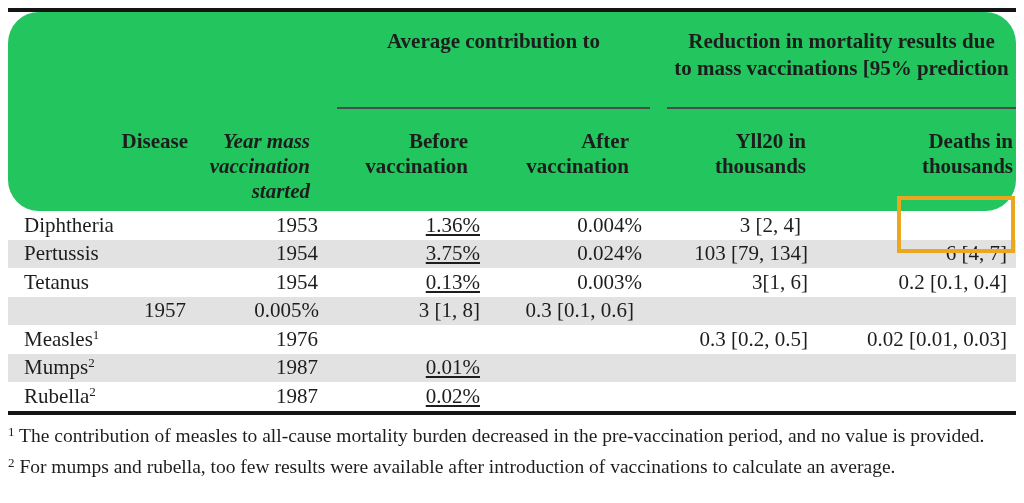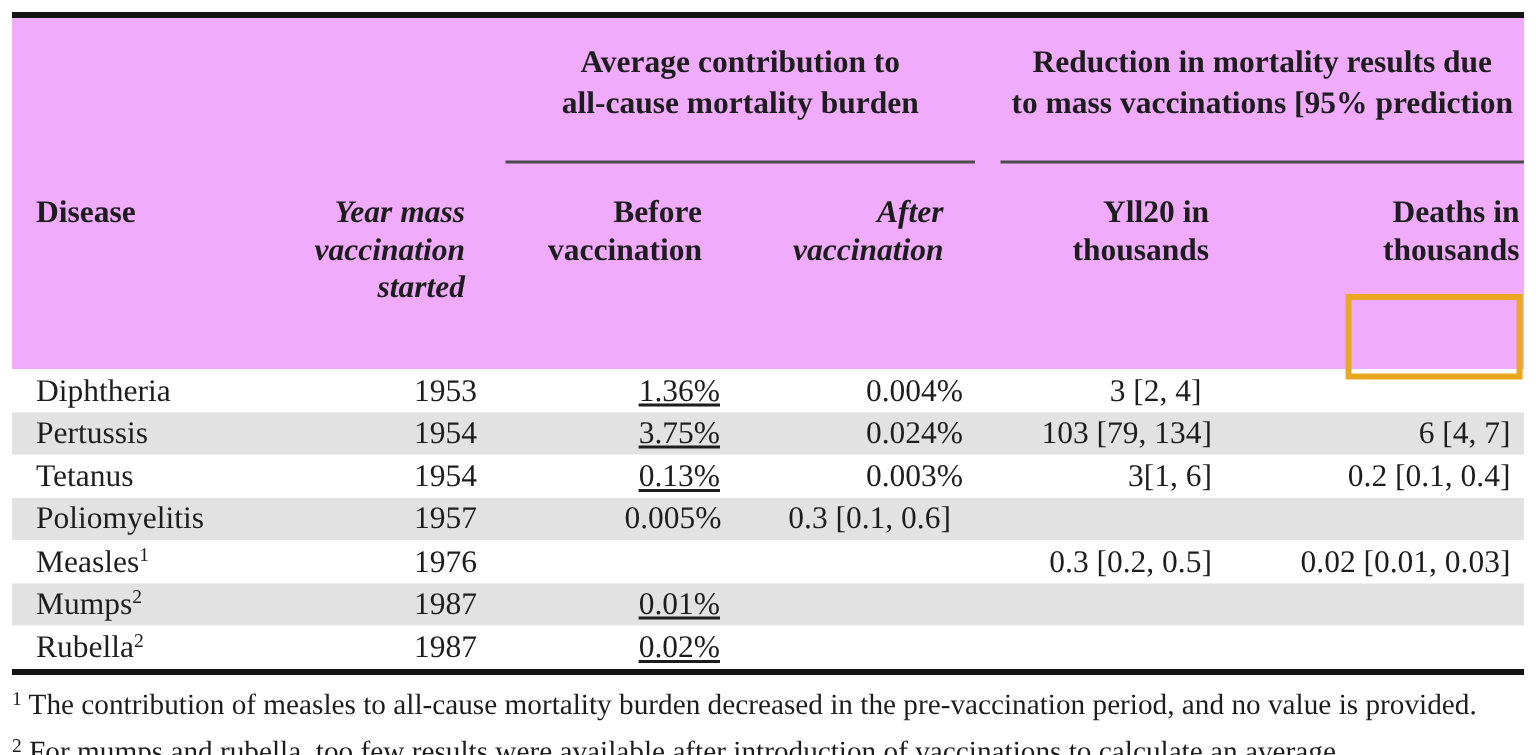--- a/index.html
+++ b/index.html
@@ -17,22 +17,23 @@
     left: 8px;
     top: 8px;
     width: 1008px;
   }
   .top-border {
     height: 4px;
     background: #141414;
   }
   .table-header {
     position: relative;
-    background: #f0abfc;
-    height: 234px;
+    background: #22c55e;
+    height: 199px;
+    border-radius: 31px;
   }
   .group-header {
     position: absolute;
     top: 16px;
     text-align: center;
     font-weight: bold;
     font-size: 21px;
     line-height: 27px;
   }
   .group-header.g1 { left: 329px; width: 313px; }
@@ -50,24 +51,24 @@
     top: 117px;
     left: 0;
     width: 1008px;
     display: grid;
     grid-template-columns: 180px 132px 162px 161px 167px 206px;
     font-weight: bold;
     font-size: 21px;
     line-height: 25px;
   }
   .col-head { text-align: right; }
-  .col-head.c-disease { text-align: left; padding-left: 16px; font-family: Liberation Serif, serif; }
+  .col-head.c-disease { text-align: right; padding-left: 16px; font-family: Liberation Serif, serif; }
   .col-head.c-year   { padding-right: 10px; font-style: italic; }
   .col-head.c-before { padding-right: 14px; }
-  .col-head.c-after  { padding-right: 14px; font-style: italic; }
+  .col-head.c-after  { padding-right: 14px; }
   .col-head.c-yll20  { padding-right: 4px; }
   .col-head.c-deaths { padding-right: 3px; }
   .rows { position: relative; }
   .table-row {
     display: grid;
     grid-template-columns: 180px 132px 162px 161px 167px 206px;
     height: 28.5px;
     align-items: center;
     font-size: 21px;
   }
@@ -112,21 +113,20 @@
 <body>
 
 <div class="container">
 
   <div class="top-border"></div>
 
   <div class="table-header">
 
     <div class="group-header g1">
       <div>Average contribution to</div>
-      <div>all-cause mortality burden</div>
     </div>
 
     <div class="group-header g2">
       <div>Reduction in mortality results due</div>
       <div>to mass vaccinations [95% prediction</div>
     </div>
 
     <div class="group-rule r1"></div>
     <div class="group-rule r2"></div>
 
@@ -180,23 +180,23 @@
     <div class="table-row">
       <div class="cell c-disease"><span>Tetanus</span><span class="sup"></span></div>
       <div class="cell c-year">1954</div>
       <div class="cell c-before">0.13%</div>
       <div class="cell c-after">0.003%</div>
       <div class="cell c-yll20">3[1, 6]</div>
       <div class="cell c-deaths">0.2 [0.1, 0.4]</div>
     </div>
 
     <div class="table-row alt">
-      <div class="cell c-disease"><span>Poliomyelitis</span><span class="sup"></span></div>
       <div class="cell c-year">1957</div>
       <div class="cell c-after">0.005%</div>
+      <div class="cell c-yll20">3 [1, 8]</div>
       <div class="cell c-deaths">0.3 [0.1, 0.6]</div>
     </div>
 
     <div class="table-row">
       <div class="cell c-disease"><span>Measles</span><span class="sup">1</span></div>
       <div class="cell c-year">1976</div>
       <div class="cell c-before"></div>
       <div class="cell c-after"></div>
       <div class="cell c-yll20">0.3 [0.2, 0.5]</div>
       <div class="cell c-deaths">0.02 [0.01, 0.03]</div>

